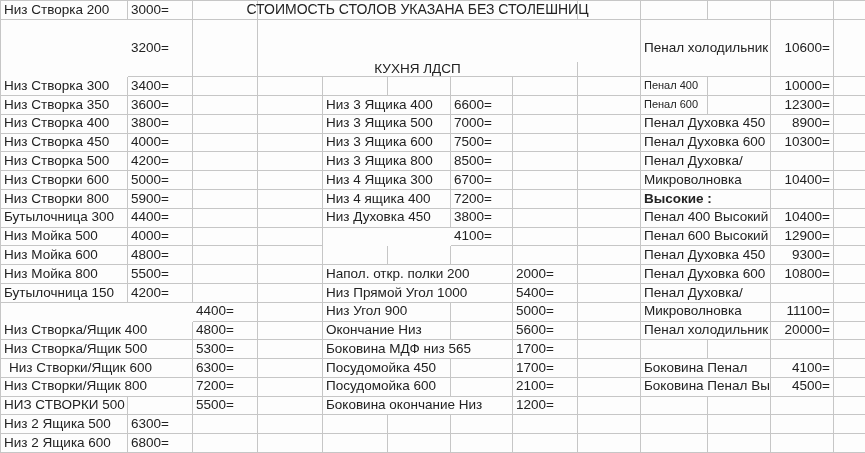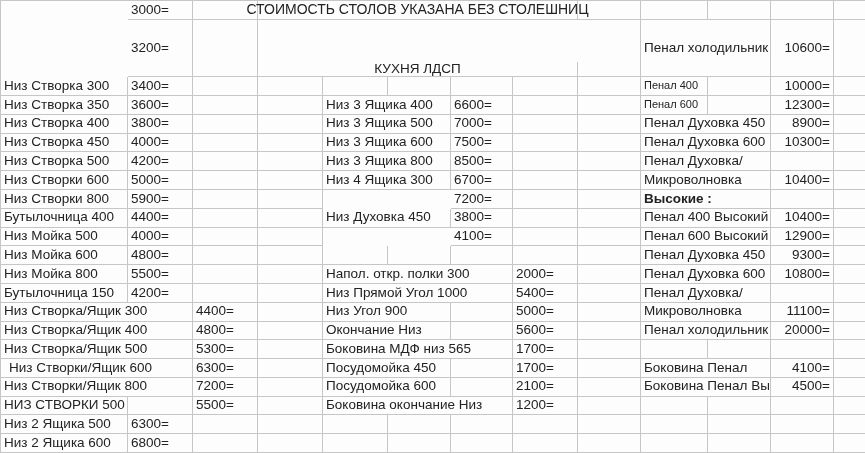--- a/index.html
+++ b/index.html
@@ -38,20 +38,21 @@
   .cell.right  { justify-content: flex-end; }
   .cell.center { justify-content: center; overflow: visible; padding: 0 0 1px 0; }
   .cell.bold   { font-weight: bold; }
   .cell.small  { font-size: 11px; }
   .cell.title  { font-size: 14px; }
 </style>
 </head>
 <body>
 
 <div class="sheet">
+    <div class="cell" style="grid-area: 1 / 1 / auto / span 1;">Низ Створка 200</div>
     <div class="cell" style="grid-area: 1 / 2 / auto / span 1;">3000=</div>
     <div class="cell" style="grid-area: 1 / 3 / auto / span 1;"></div>
     <div class="cell center title" style="grid-area: 1 / 4 / auto / span 5;">СТОИМОСТЬ СТОЛОВ УКАЗАНА БЕЗ СТОЛЕШНИЦ</div>
     <div class="cell" style="grid-area: 1 / 9 / auto / span 1;"></div>
     <div class="cell" style="grid-area: 1 / 10 / auto / span 1;"></div>
     <div class="cell" style="grid-area: 1 / 11 / auto / span 1;"></div>
     <div class="cell" style="grid-area: 1 / 12 / auto / span 1;"></div>
     <div class="cell" style="grid-area: 1 / 13 / auto / span 1;"></div>
     <div class="cell" style="grid-area: 2 / 2 / auto / span 1;">3200=</div>
     <div class="cell" style="grid-area: 2 / 3 / auto / span 1;"></div>
@@ -126,27 +127,28 @@
     <div class="cell" style="grid-area: 8 / 7 / auto / span 1;">6700=</div>
     <div class="cell" style="grid-area: 8 / 8 / auto / span 1;"></div>
     <div class="cell" style="grid-area: 8 / 9 / auto / span 1;"></div>
     <div class="cell" style="grid-area: 8 / 10 / auto / span 2;">Микроволновка</div>
     <div class="cell right" style="grid-area: 8 / 12 / auto / span 1;">10400=</div>
     <div class="cell" style="grid-area: 8 / 13 / auto / span 1;"></div>
     <div class="cell" style="grid-area: 9 / 1 / auto / span 1;">Низ Створки 800</div>
     <div class="cell" style="grid-area: 9 / 2 / auto / span 1;">5900=</div>
     <div class="cell" style="grid-area: 9 / 3 / auto / span 1;"></div>
     <div class="cell" style="grid-area: 9 / 4 / auto / span 1;"></div>
+    <div class="cell" style="grid-area: 9 / 5 / auto / span 2;">Низ 4 ящика 400</div>
     <div class="cell" style="grid-area: 9 / 7 / auto / span 1;">7200=</div>
     <div class="cell" style="grid-area: 9 / 8 / auto / span 1;"></div>
     <div class="cell" style="grid-area: 9 / 9 / auto / span 1;"></div>
     <div class="cell bold" style="grid-area: 9 / 10 / auto / span 2;">Высокие :</div>
     <div class="cell" style="grid-area: 9 / 12 / auto / span 1;"></div>
     <div class="cell" style="grid-area: 9 / 13 / auto / span 1;"></div>
-    <div class="cell" style="grid-area: 10 / 1 / auto / span 1;">Бутылочница 400</div>
+    <div class="cell" style="grid-area: 10 / 1 / auto / span 1;">Бутылочница 300</div>
     <div class="cell" style="grid-area: 10 / 2 / auto / span 1;">4400=</div>
     <div class="cell" style="grid-area: 10 / 3 / auto / span 1;"></div>
     <div class="cell" style="grid-area: 10 / 4 / auto / span 1;"></div>
     <div class="cell" style="grid-area: 10 / 5 / auto / span 2;">Низ Духовка 450</div>
     <div class="cell" style="grid-area: 10 / 7 / auto / span 1;">3800=</div>
     <div class="cell" style="grid-area: 10 / 8 / auto / span 1;"></div>
     <div class="cell" style="grid-area: 10 / 9 / auto / span 1;"></div>
     <div class="cell" style="grid-area: 10 / 10 / auto / span 2;">Пенал 400 Высокий</div>
     <div class="cell right" style="grid-area: 10 / 12 / auto / span 1;">10400=</div>
     <div class="cell" style="grid-area: 10 / 13 / auto / span 1;"></div>
@@ -169,37 +171,36 @@
     <div class="cell" style="grid-area: 12 / 7 / auto / span 1;"></div>
     <div class="cell" style="grid-area: 12 / 8 / auto / span 1;"></div>
     <div class="cell" style="grid-area: 12 / 9 / auto / span 1;"></div>
     <div class="cell" style="grid-area: 12 / 10 / auto / span 2;">Пенал Духовка 450</div>
     <div class="cell right" style="grid-area: 12 / 12 / auto / span 1;">9300=</div>
     <div class="cell" style="grid-area: 12 / 13 / auto / span 1;"></div>
     <div class="cell" style="grid-area: 13 / 1 / auto / span 1;">Низ Мойка 800</div>
     <div class="cell" style="grid-area: 13 / 2 / auto / span 1;">5500=</div>
     <div class="cell" style="grid-area: 13 / 3 / auto / span 1;"></div>
     <div class="cell" style="grid-area: 13 / 4 / auto / span 1;"></div>
-    <div class="cell" style="grid-area: 13 / 5 / auto / span 3;">Напол. откр. полки 300</div>
+    <div class="cell" style="grid-area: 13 / 5 / auto / span 3;">Напол. откр. полки 200</div>
     <div class="cell" style="grid-area: 13 / 8 / auto / span 1;">2000=</div>
     <div class="cell" style="grid-area: 13 / 9 / auto / span 1;"></div>
     <div class="cell" style="grid-area: 13 / 10 / auto / span 2;">Пенал Духовка 600</div>
     <div class="cell right" style="grid-area: 13 / 12 / auto / span 1;">10800=</div>
     <div class="cell" style="grid-area: 13 / 13 / auto / span 1;"></div>
     <div class="cell" style="grid-area: 14 / 1 / auto / span 1;">Бутылочница 150</div>
     <div class="cell" style="grid-area: 14 / 2 / auto / span 1;">4200=</div>
     <div class="cell" style="grid-area: 14 / 3 / auto / span 1;"></div>
     <div class="cell" style="grid-area: 14 / 4 / auto / span 1;"></div>
     <div class="cell" style="grid-area: 14 / 5 / auto / span 3;">Низ Прямой Угол 1000</div>
     <div class="cell" style="grid-area: 14 / 8 / auto / span 1;">5400=</div>
     <div class="cell" style="grid-area: 14 / 9 / auto / span 1;"></div>
     <div class="cell" style="grid-area: 14 / 10 / auto / span 2;">Пенал Духовка/</div>
     <div class="cell" style="grid-area: 14 / 12 / auto / span 1;"></div>
     <div class="cell" style="grid-area: 14 / 13 / auto / span 1;"></div>
-    <div class="cell" style="grid-area: 15 / 1 / auto / span 2;">Низ Створка/Ящик 300</div>
     <div class="cell" style="grid-area: 15 / 3 / auto / span 1;">4400=</div>
     <div class="cell" style="grid-area: 15 / 4 / auto / span 1;"></div>
     <div class="cell" style="grid-area: 15 / 5 / auto / span 2;">Низ Угол 900</div>
     <div class="cell" style="grid-area: 15 / 7 / auto / span 1;"></div>
     <div class="cell" style="grid-area: 15 / 8 / auto / span 1;">5000=</div>
     <div class="cell" style="grid-area: 15 / 9 / auto / span 1;"></div>
     <div class="cell" style="grid-area: 15 / 10 / auto / span 2;">Микроволновка</div>
     <div class="cell right" style="grid-area: 15 / 12 / auto / span 1;">11100=</div>
     <div class="cell" style="grid-area: 15 / 13 / auto / span 1;"></div>
     <div class="cell" style="grid-area: 16 / 1 / auto / span 2;">Низ Створка/Ящик 400</div>

